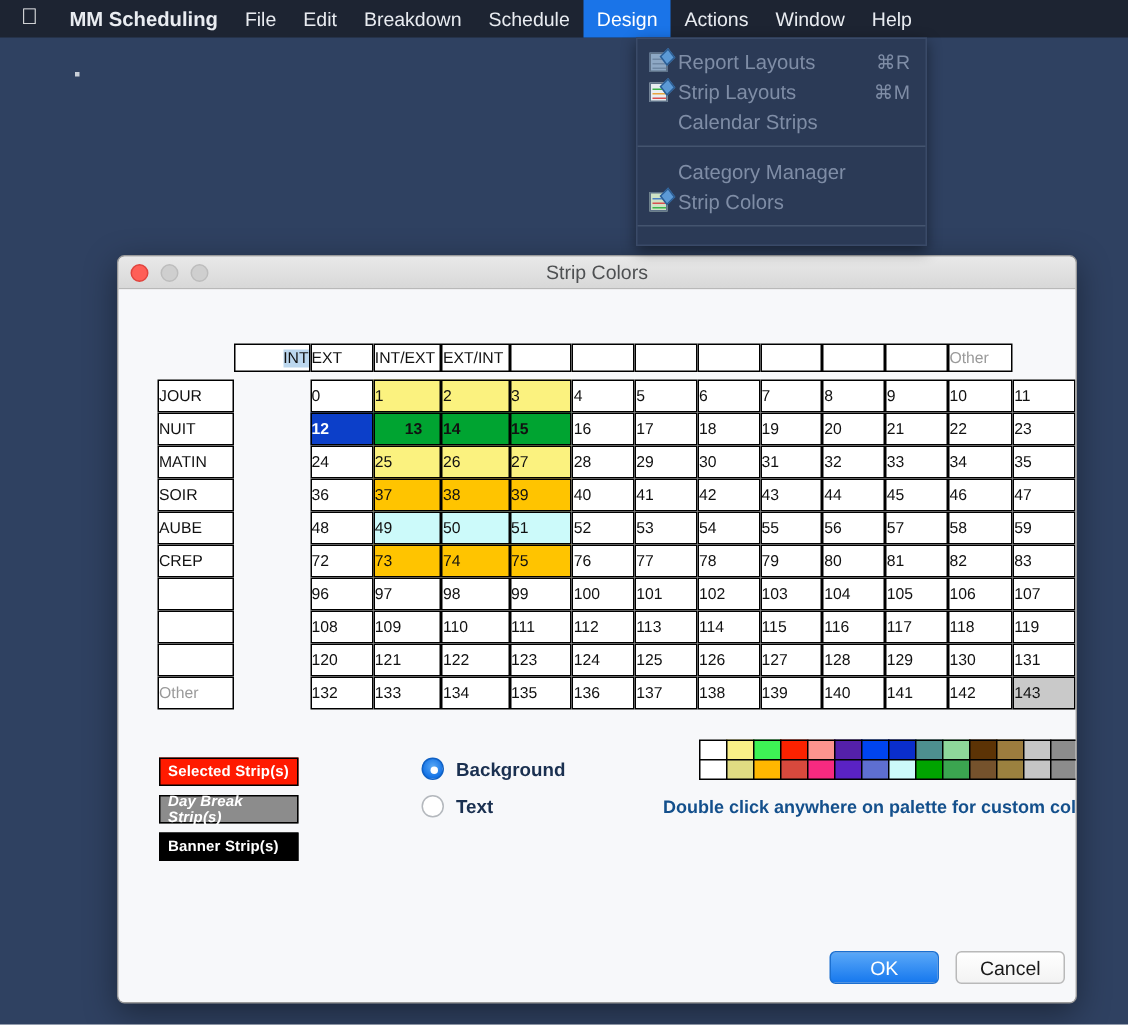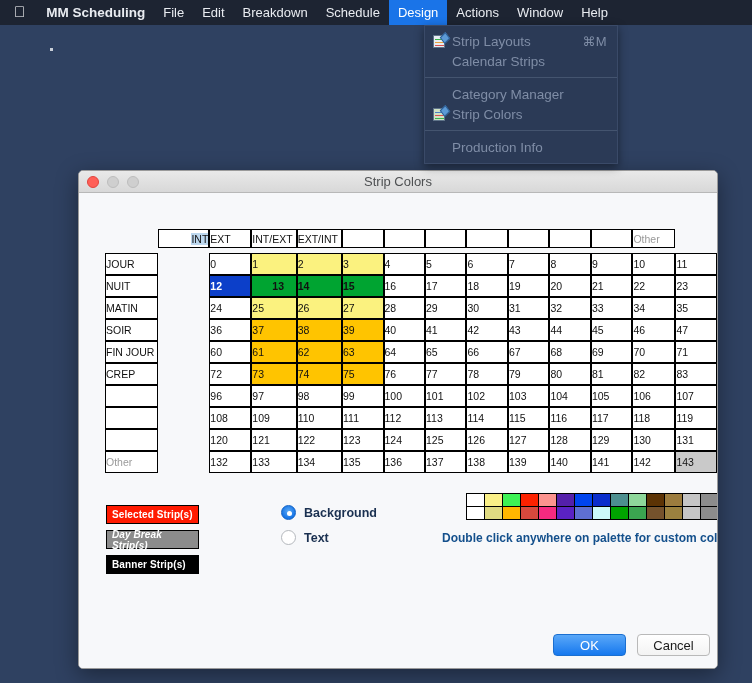--- a/index.html
+++ b/index.html
@@ -171,20 +171,32 @@
   <span class="menu-item">Actions</span>
   <span class="menu-item">Window</span>
   <span class="menu-item">Help</span>
 </div>
 
 <div id="desk-dot"></div>
 
 <div id="dropdown">
     <div class="dd-row">
       <span class="dd-icon">
+        <span class="ico-doc">
+          <span class="ln" style="background: rgb(111, 136, 164); top: 3px;"></span>
+          <span class="ln" style="background: rgb(111, 136, 164); top: 6px;"></span>
+          <span class="ln" style="background: rgb(111, 136, 164); top: 9px;"></span>
+        </span>
+        <span class="ico-pen"></span>
+      </span>
+      <span class="dd-label">Report Layouts</span>
+      <span class="dd-key">⌘R</span>
+    </div>
+    <div class="dd-row">
+      <span class="dd-icon">
         <span class="ico-doc multi">
           <span class="ln" style="background: rgb(60, 180, 75); top: 3px;"></span>
           <span class="ln" style="background: rgb(232, 163, 61); top: 6px;"></span>
           <span class="ln" style="background: rgb(217, 79, 79); top: 9px;"></span>
         </span>
         <span class="ico-pen"></span>
       </span>
       <span class="dd-label">Strip Layouts</span>
       <span class="dd-key">⌘M</span>
     </div>
@@ -205,25 +217,20 @@
           <span class="ln" style="background: rgb(74, 127, 193); top: 3px;"></span>
           <span class="ln" style="background: rgb(217, 79, 79); top: 6px;"></span>
           <span class="ln" style="background: rgb(60, 180, 75); top: 9px;"></span>
         </span>
         <span class="ico-pen"></span>
       </span>
       <span class="dd-label">Strip Colors</span>
       <span class="dd-key"></span>
     </div>
     <div class="dd-sep"></div>
-    <div class="dd-row">
-      <span class="dd-icon"></span>
-      <span class="dd-label">Production Info</span>
-      <span class="dd-key"></span>
-    </div>
   </div>
 
 <div id="dialog">
   <div id="titlebar">
     <div class="traffic tl-close"></div>
     <div class="traffic tl-min"></div>
     <div class="traffic tl-max"></div>
     <div id="dlg-title">Strip Colors</div>
   </div>
 
@@ -308,34 +315,34 @@
               <td class="cell">40</td>
               <td class="cell">41</td>
               <td class="cell">42</td>
               <td class="cell">43</td>
               <td class="cell">44</td>
               <td class="cell">45</td>
               <td class="cell">46</td>
               <td class="cell">47</td>
             </tr>
             <tr>
-              <td class="rowhdr-cell" style="margin-right: 8px; border-right-width: 1px;">FIN JOUR</td>
-              <td class="spacer-col"></td>
-              <td class="cell">60</td>
-              <td class="cell" style="background: rgb(255, 196, 0);">61</td>
-              <td class="cell" style="background: rgb(255, 196, 0);">62</td>
-              <td class="cell" style="background: rgb(255, 196, 0);">63</td>
-              <td class="cell">64</td>
-              <td class="cell">65</td>
-              <td class="cell">66</td>
-              <td class="cell">67</td>
-              <td class="cell">68</td>
-              <td class="cell">69</td>
-              <td class="cell">70</td>
-              <td class="cell">71</td>
+              <td class="rowhdr-cell" style="margin-right: 8px; border-right-width: 1px;">AUBE</td>
+              <td class="spacer-col"></td>
+              <td class="cell">48</td>
+              <td class="cell" style="background: rgb(204, 250, 250);">49</td>
+              <td class="cell" style="background: rgb(204, 250, 250);">50</td>
+              <td class="cell" style="background: rgb(204, 250, 250);">51</td>
+              <td class="cell">52</td>
+              <td class="cell">53</td>
+              <td class="cell">54</td>
+              <td class="cell">55</td>
+              <td class="cell">56</td>
+              <td class="cell">57</td>
+              <td class="cell">58</td>
+              <td class="cell">59</td>
             </tr>
             <tr>
               <td class="rowhdr-cell" style="margin-right: 8px; border-right-width: 1px;">CREP</td>
               <td class="spacer-col"></td>
               <td class="cell">72</td>
               <td class="cell" style="background: rgb(255, 196, 0);">73</td>
               <td class="cell" style="background: rgb(255, 196, 0);">74</td>
               <td class="cell" style="background: rgb(255, 196, 0);">75</td>
               <td class="cell">76</td>
               <td class="cell">77</td>

